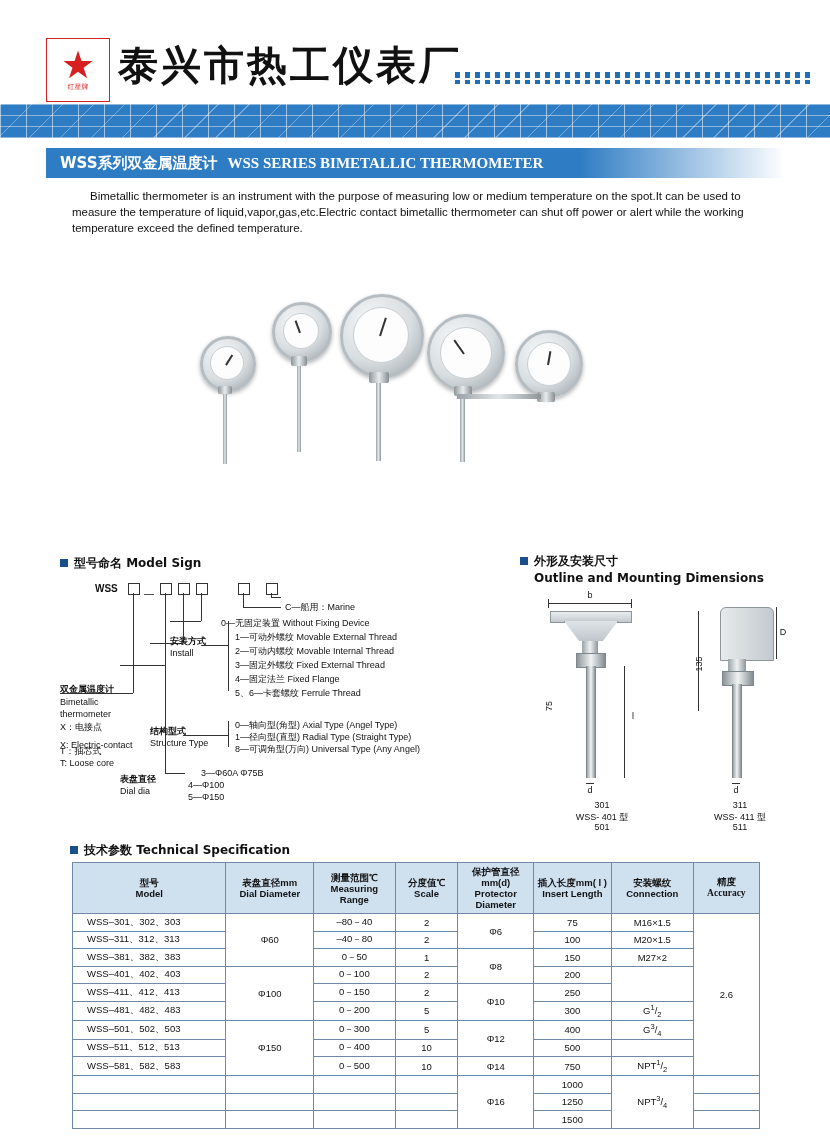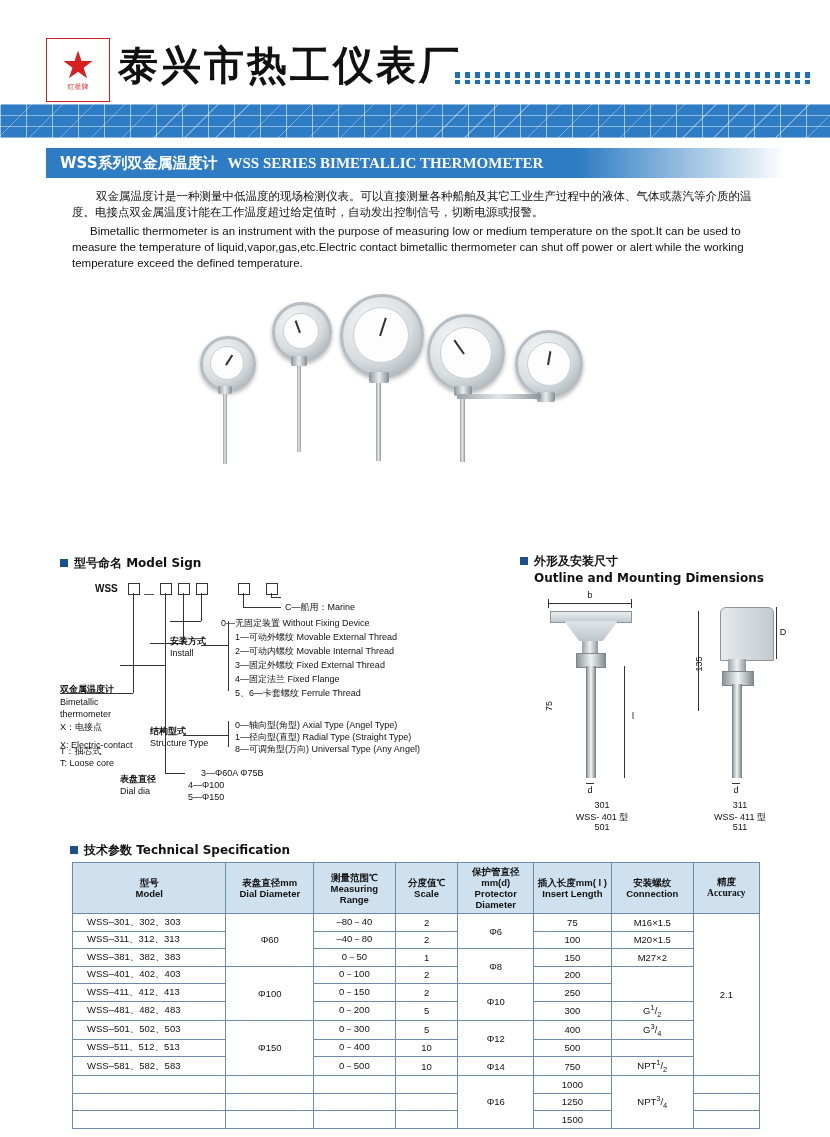--- a/index.html
+++ b/index.html
@@ -107,21 +107,20 @@
     <div class="net"></div>
     <div class="diag"></div>
   </div>
 
   <div class="titlebar">
     <span class="t-cn">WSS系列双金属温度计</span>
     <span class="t-en">WSS SERIES BIMETALLIC THERMOMETER</span>
   </div>
 
   <div class="intro">
-    <p class="cn">双金属温度计是一种测量中低温度的现场检测仪表。可以直接测量各种船舶及其它工业生产过程中的液体、气体或蒸汽等介质的温度。电接点双金属温度计能在工作温度超过给定值时，自动发出控制信号，切断电源或报警。</p>
     <p class="en first">Bimetallic thermometer is an instrument with the purpose of measuring low or medium temperature on the spot.It can be used to measure the temperature of liquid,vapor,gas,etc.Electric contact bimetallic thermometer can shut off power or alert while the working temperature exceed the defined temperature.</p>
   </div>
 
   <div class="photos">
 
     <div class="gauge" style="left:50px;top:48px;">
       <div class="dial" style="width:50px;height:50px;position:relative;">
         <div class="face" style="left:7px;top:7px;width:32px;height:32px;"></div>
         <div class="needle" style="left:22px;top:14px;width:1.5px;height:12px;transform:rotate(32deg);"></div>
       </div>
@@ -338,21 +337,21 @@
       <tbody>
 
         <tr>
           <td class="model-col">WSS–301、302、303</td>
           <td rowspan="3">Φ60</td>
           <td>–80－40</td>
           <td>2</td>
           <td rowspan="2">Φ6</td>
           <td>75</td>
           <td>M16×1.5</td>
-          <td rowspan="9">2.1</td>
+          <td rowspan="9">2.6</td>
         </tr>
 
         <tr>
           <td class="model-col">WSS–311、312、313</td>
           <td>–40－80</td>
           <td>2</td>
           <td>100</td>
           <td>M20×1.5</td>
         </tr>
 

